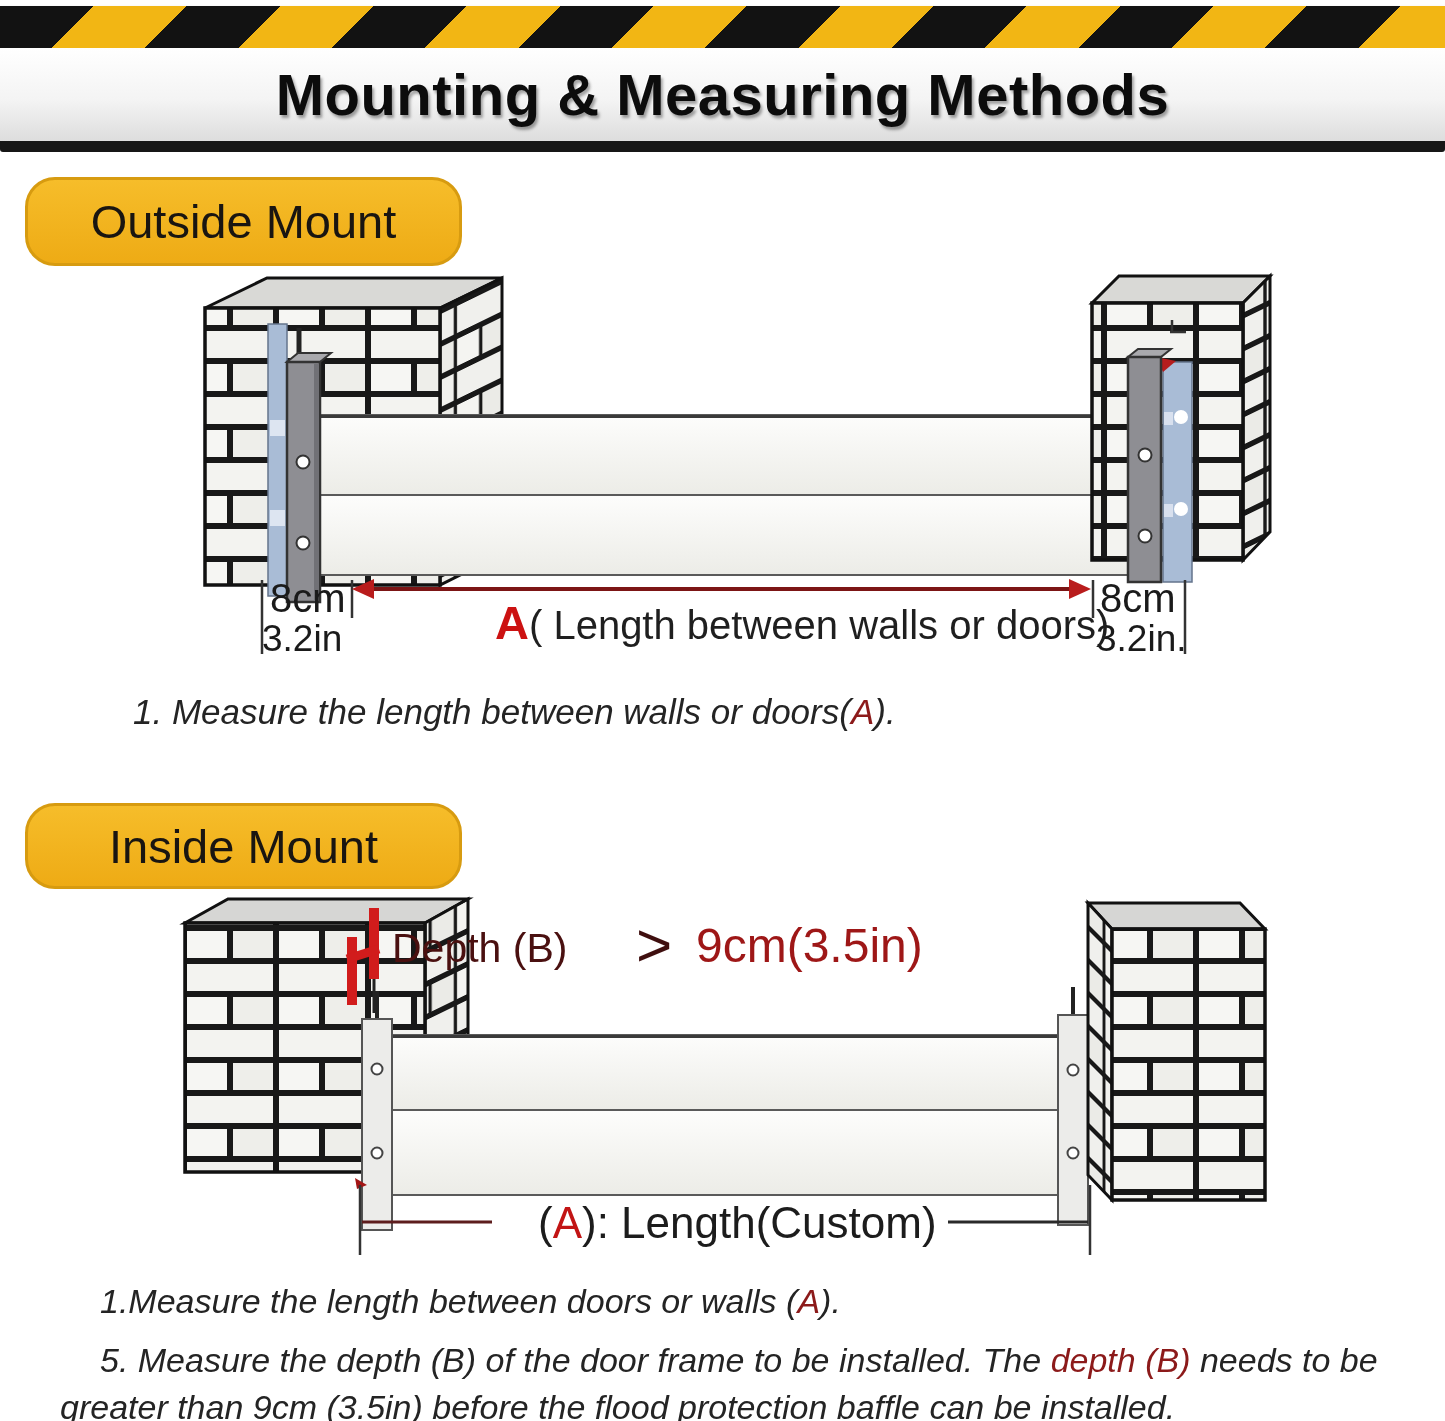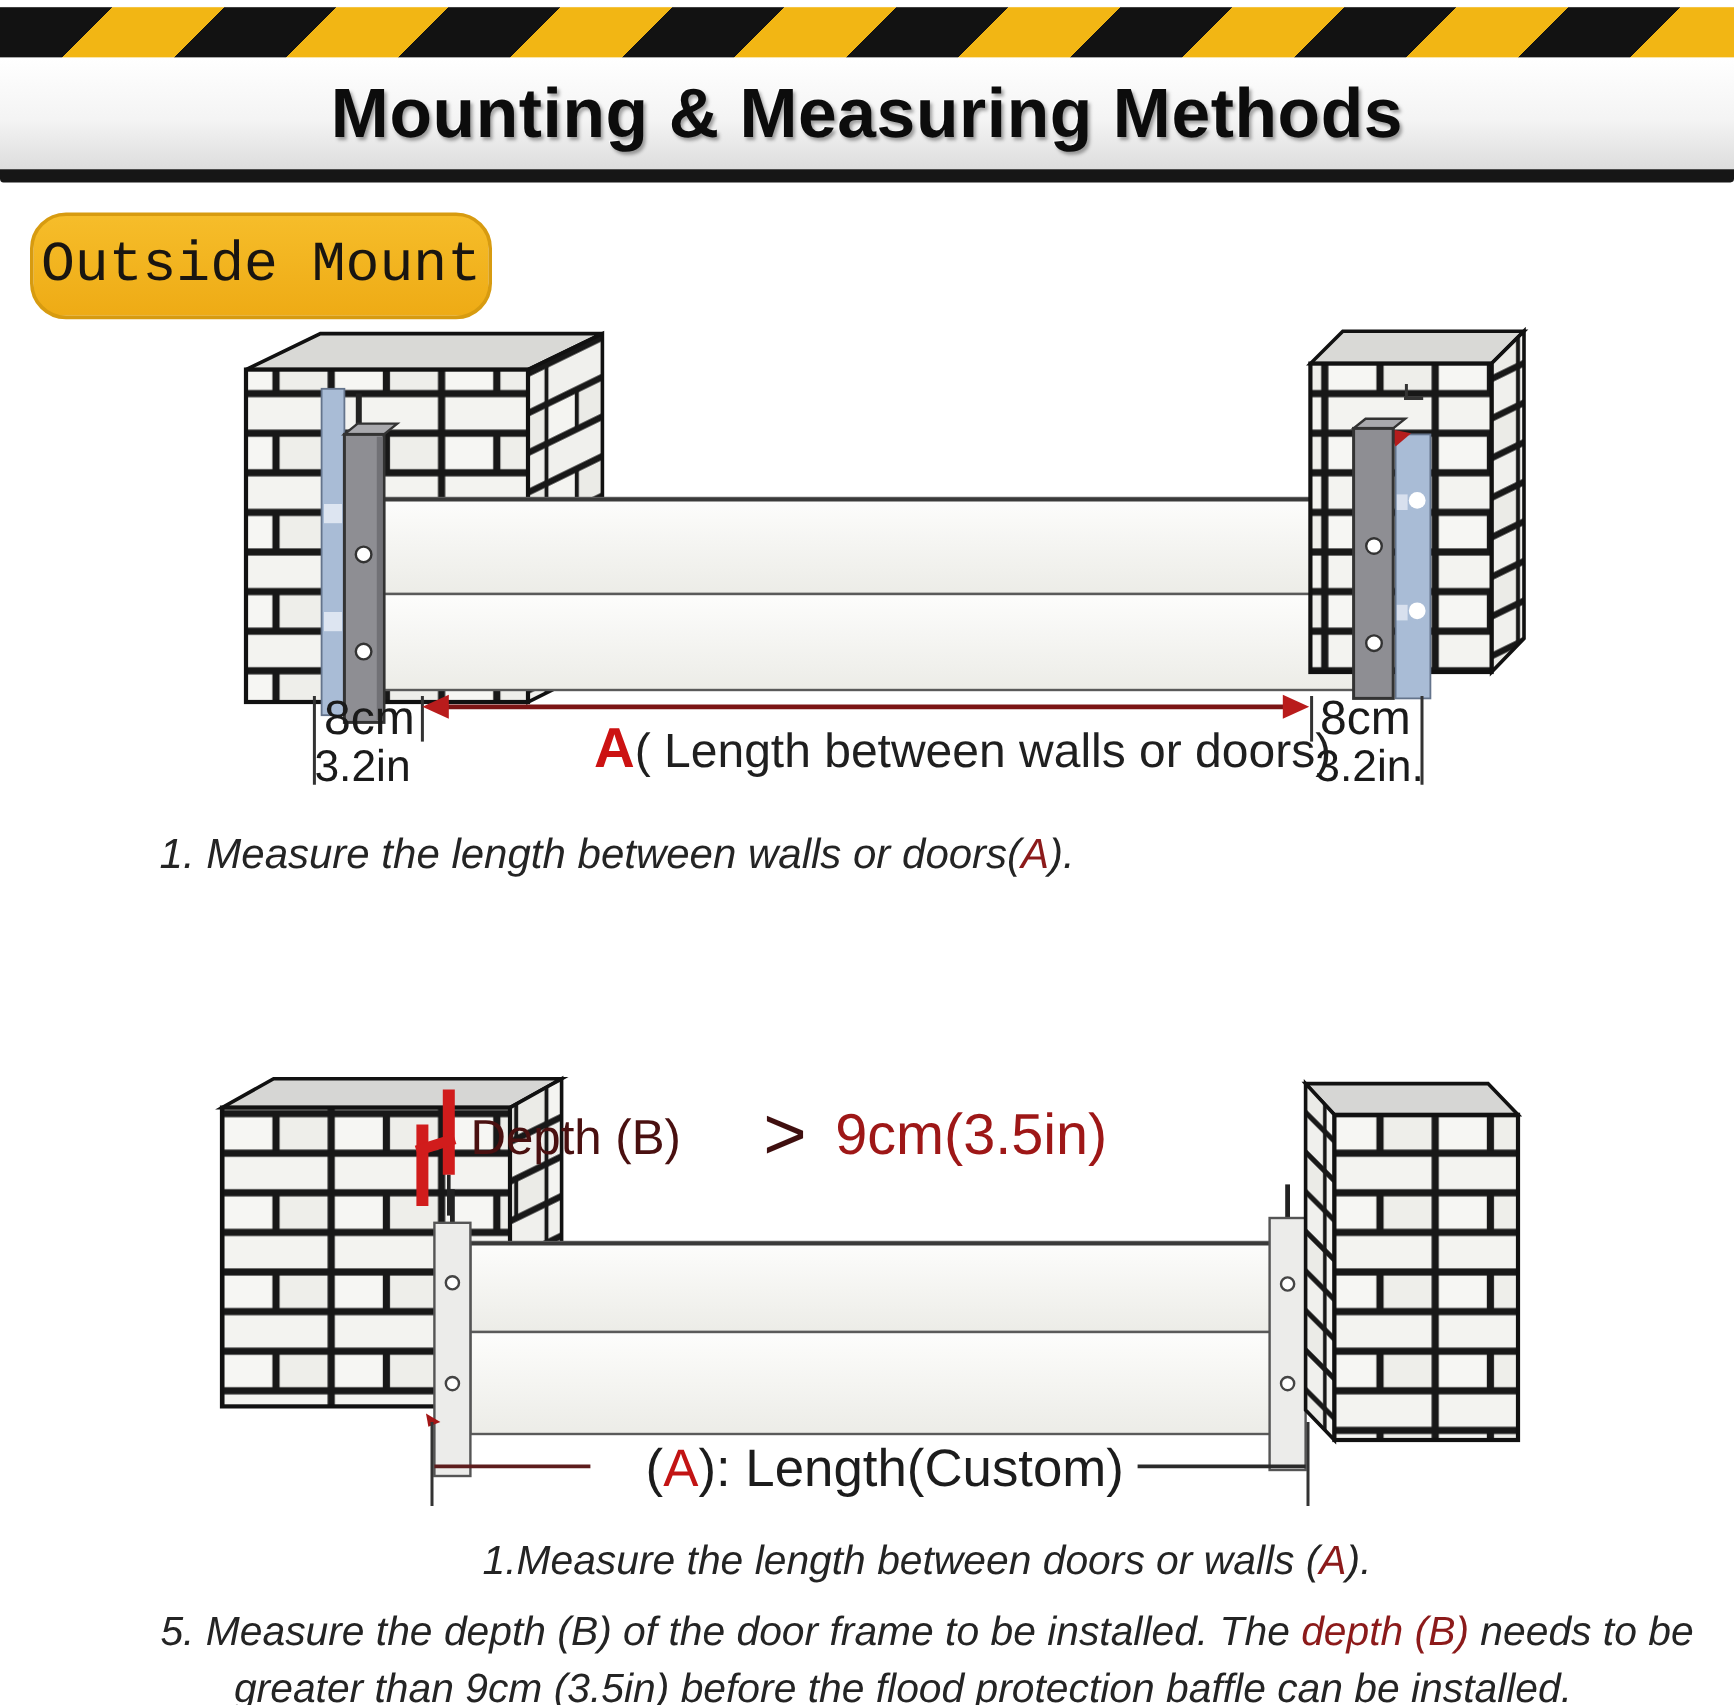--- a/index.html
+++ b/index.html
@@ -17,37 +17,37 @@
     background:linear-gradient(180deg,#ffffff 0%,#f4f4f4 55%,#dddddd 100%);
     display:flex; align-items:center; justify-content:center;
   }
   .title {
     font-size:58px; font-weight:700; color:#0c0c0c; letter-spacing:0.5px;
     text-shadow:2px 3px 3px rgba(0,0,0,.35), -1px -1px 0 rgba(255,255,255,.7);
     text-align:center;
   }
   .dark-bar { position:absolute; left:0; top:141px; width:100%; height:11px; background:#161616; border-radius:0 0 3px 3px; }
   .pill {
-    position:absolute; left:25px; width:385px;
+    position:absolute; left:25px; width:437px;
     background:linear-gradient(180deg,#f6bd2a 0%,#eeab15 100%);
     border:3px solid #d79b10; border-radius:30px; box-sizing:border-box;
     display:flex; align-items:center; justify-content:center;
-    font-size:47px; color:#191511;font-family:Liberation Mono, monospace;
+    font-size:47px; color:#191511;
   }
   #outside-pill { top:177px; height:89px; }
   #inside-pill  { top:803px; height:86px; }
   .svg-abs { position:absolute; left:0; }
   #svg-outside { top:262px; }
   #svg-inside  { top:895px; }
   svg text { font-family:"Liberation Sans", sans-serif; }
   .steps { position:absolute; color:#242424;font-style:italic; }
   #outside-steps { left:133px; top:688px; width:1180px; font-size:35px; }
   #outside-steps p { margin:0 0 13px 0; line-height:1.38; }
   #inside-steps { left:60px; top:1278px; width:1385px; font-size:34px; }
-  #inside-steps p { margin:0 0 12px 0; line-height:1.38; text-indent:40px;text-align:center; }
+  #inside-steps p { margin:0 0 12px 0; line-height:1.38; text-indent:40px; }
   .dk-red { color:#8c1a1a; }
 </style>
 </head>
 <body>
 
 <div class="page">
 
   <div class="hazard"></div>
 
   <div class="title-band">
@@ -141,20 +141,21 @@
       <text x="1100" y="350" font-size="40" fill="#1a1a1a">8cm</text>
       <text x="1096" y="389" font-size="37" fill="#1a1a1a">3.2in.</text>
       <text x="495" y="377" font-size="40" fill="#1f1f1f"><tspan font-size="47" font-weight="bold" fill="#cc1212">A</tspan><tspan>( Length between walls or doors)</tspan></text>
     </g>
   </svg>
 
   <div class="steps" id="outside-steps">
     <p><span>1. Measure the length between walls or doors(</span><span class="dk-red">A</span><span>).</span></p>
   </div>
 
+  <div class="pill" id="inside-pill">Inside Mount</div>
 
   <svg id="svg-inside" class="svg-abs" width="1445" height="375" viewBox="0 0 1445 375">
     <defs>
       <pattern id="brickB" patternUnits="userSpaceOnUse" width="92" height="66">
         <rect width="92" height="66" fill="#181818"></rect>
         <rect x="3" y="3" width="86" height="27" fill="#f3f3f0"></rect>
         <rect x="3" y="36" width="40" height="27" fill="#f6f6f3"></rect>
         <rect x="49" y="36" width="40" height="27" fill="#eeeeea"></rect>
       </pattern>
       <pattern id="brickBSide" patternUnits="userSpaceOnUse" width="92" height="66" patternTransform="skewY(-26) scale(0.55 1)">

